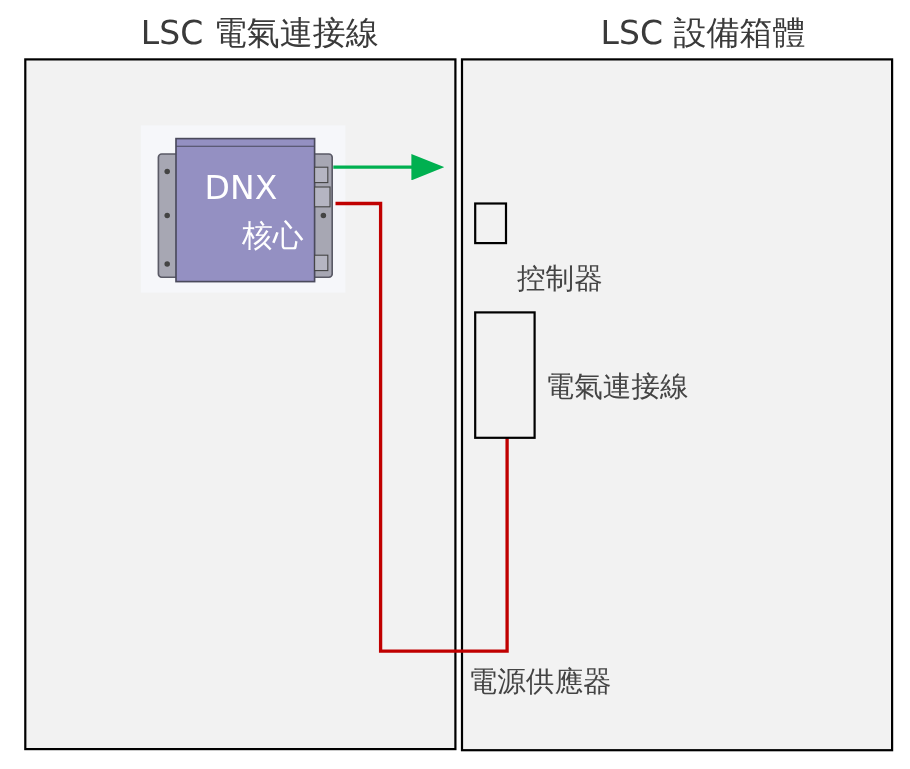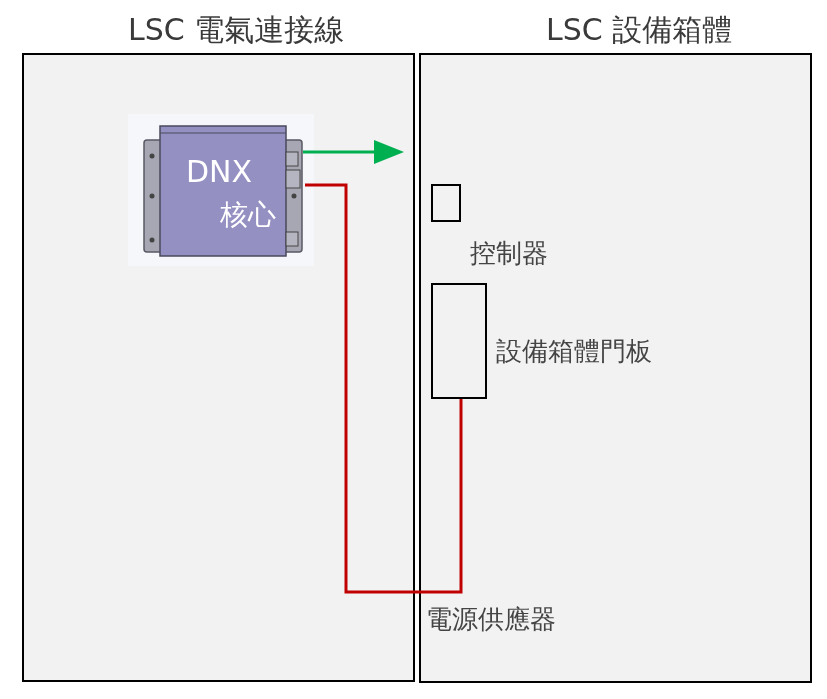--- a/index.html
+++ b/index.html
@@ -44,15 +44,15 @@
     </marker>
   </defs>
   <line x1="303" y1="152" x2="398" y2="152" stroke="#00b050" stroke-width="3" marker-end="url(#arr)"></line>
   <polyline points="305,185 346,185 346,592 461,592 461,398" fill="none" stroke="#c00000" stroke-width="3"></polyline>
 </svg>
 
 <div class="box" style="left:431px;top:184px;width:30px;height:38px;"></div>
 <div class="lbl" style="left:470px;top:188px;margin-top:48px;">控制器</div>
 
 <div class="box" style="left:431px;top:283px;width:56px;height:116px;"></div>
-<div class="lbl" style="left:496px;top:334px;">設備箱體門板</div>
+<div class="lbl" style="left:496px;top:334px;">電氣連接線</div>
 
 <div class="lbl" style="left:426px;top:602px;">電源供應器</div>
 
 </body></html>

